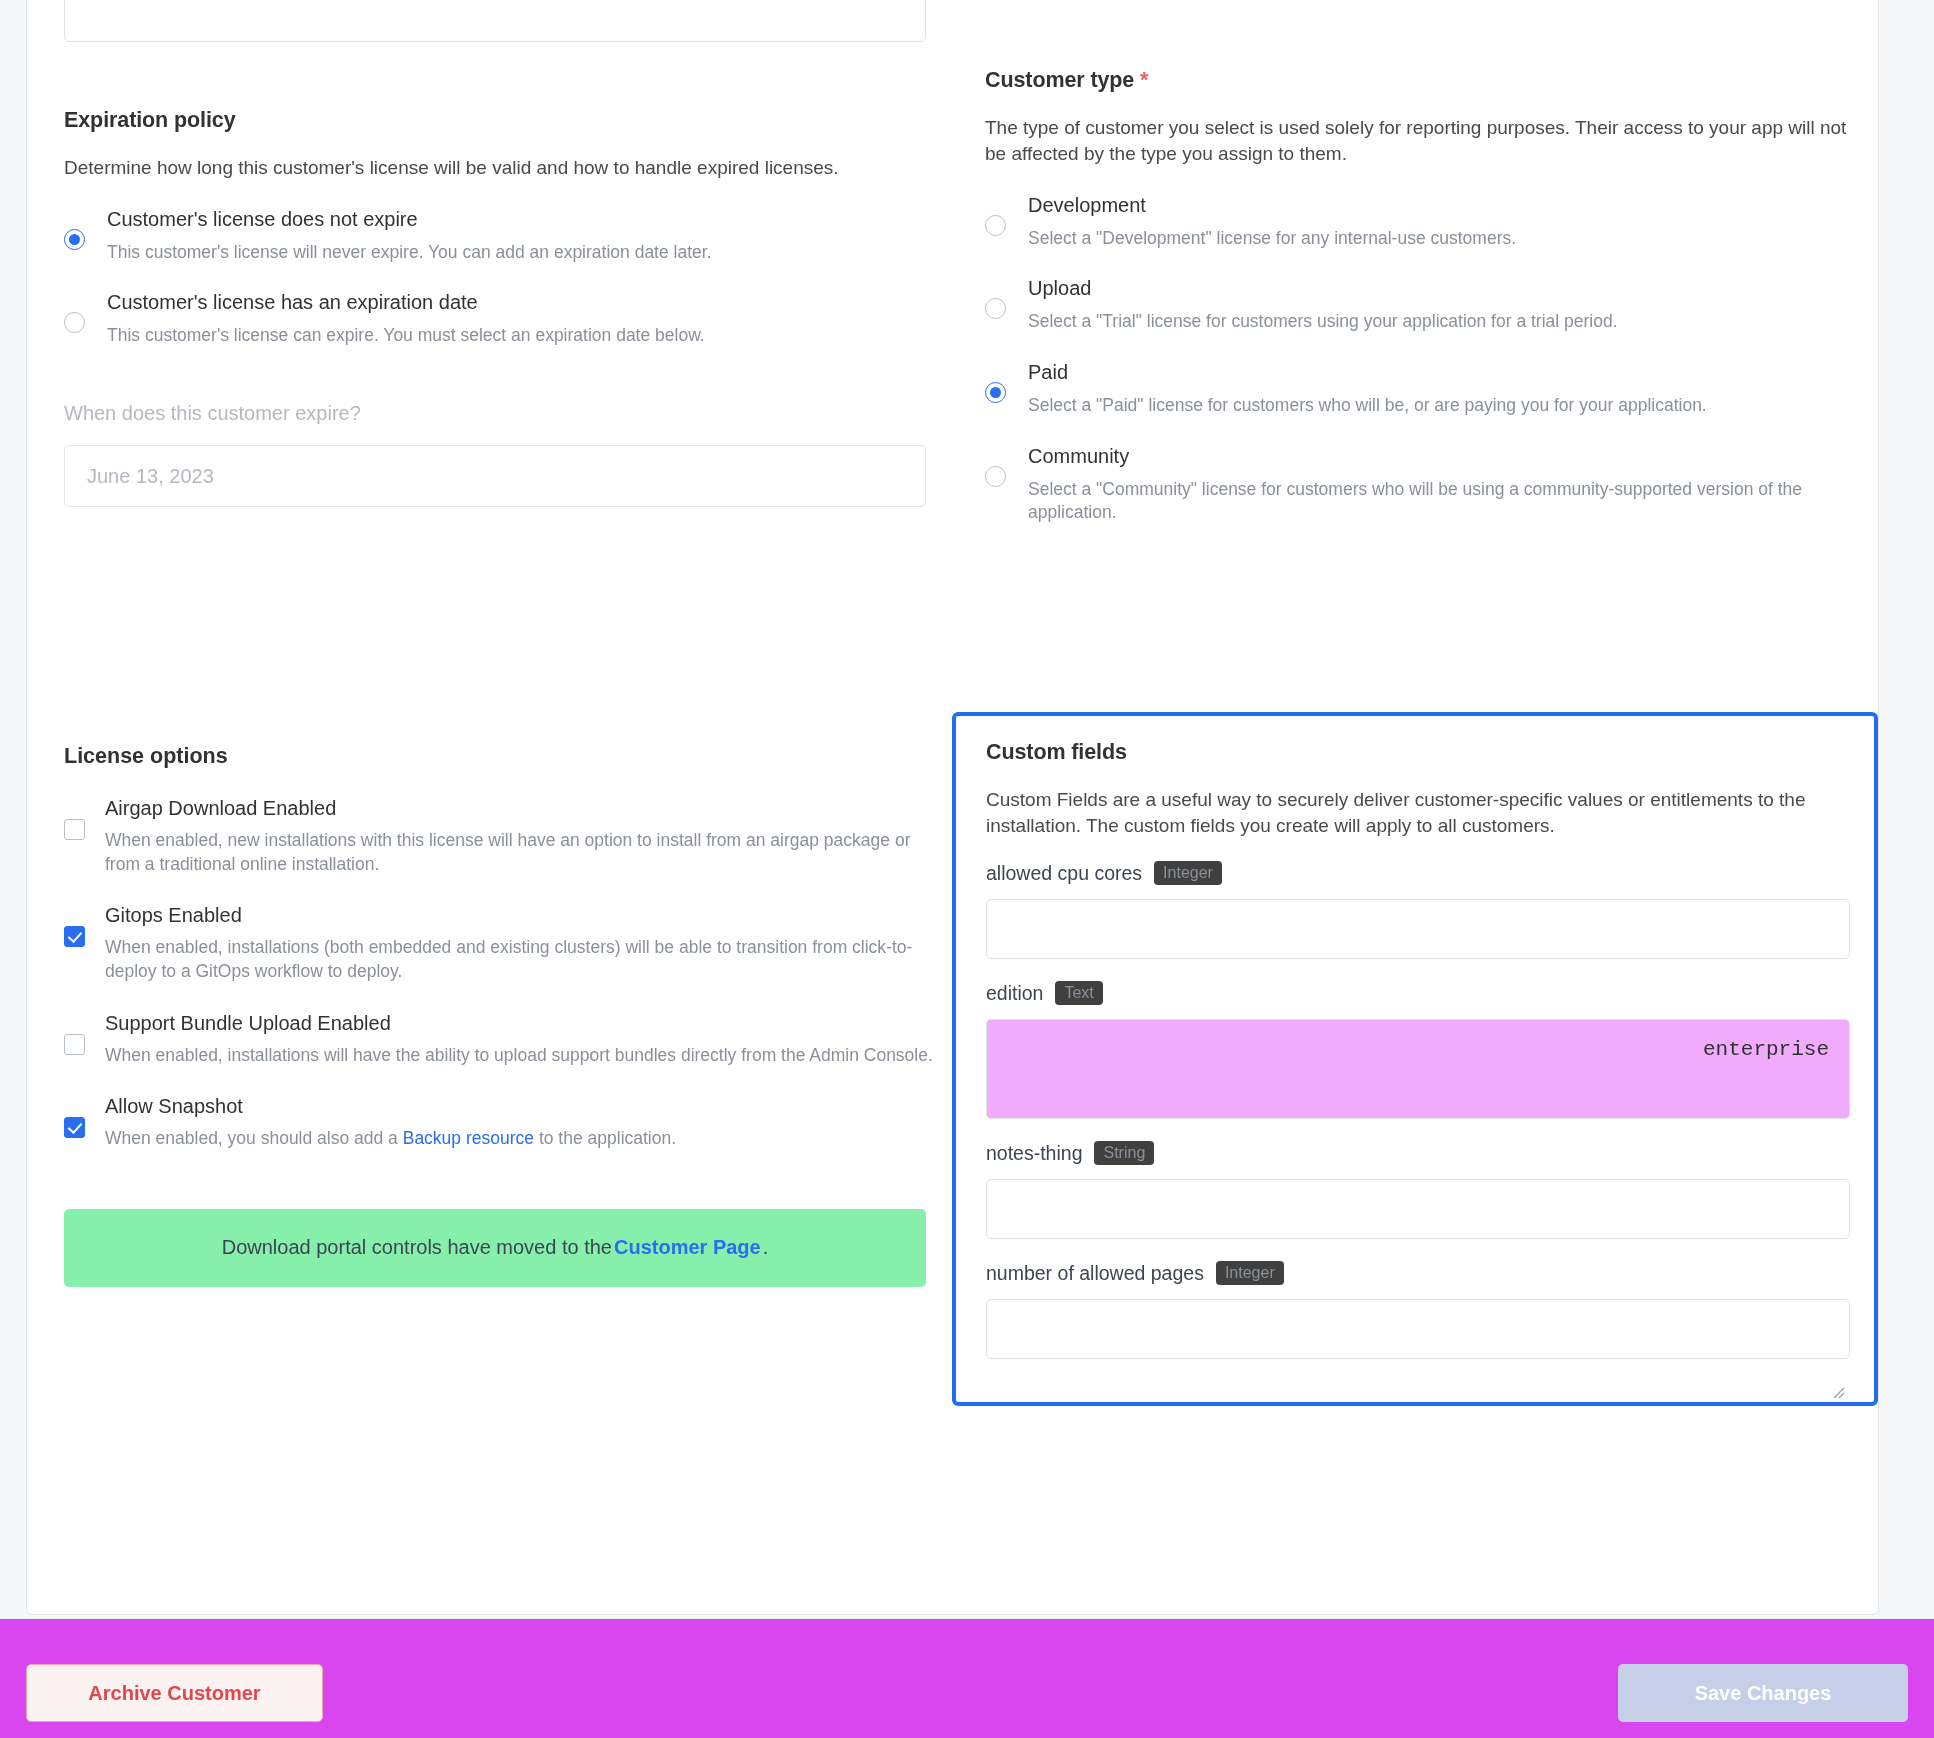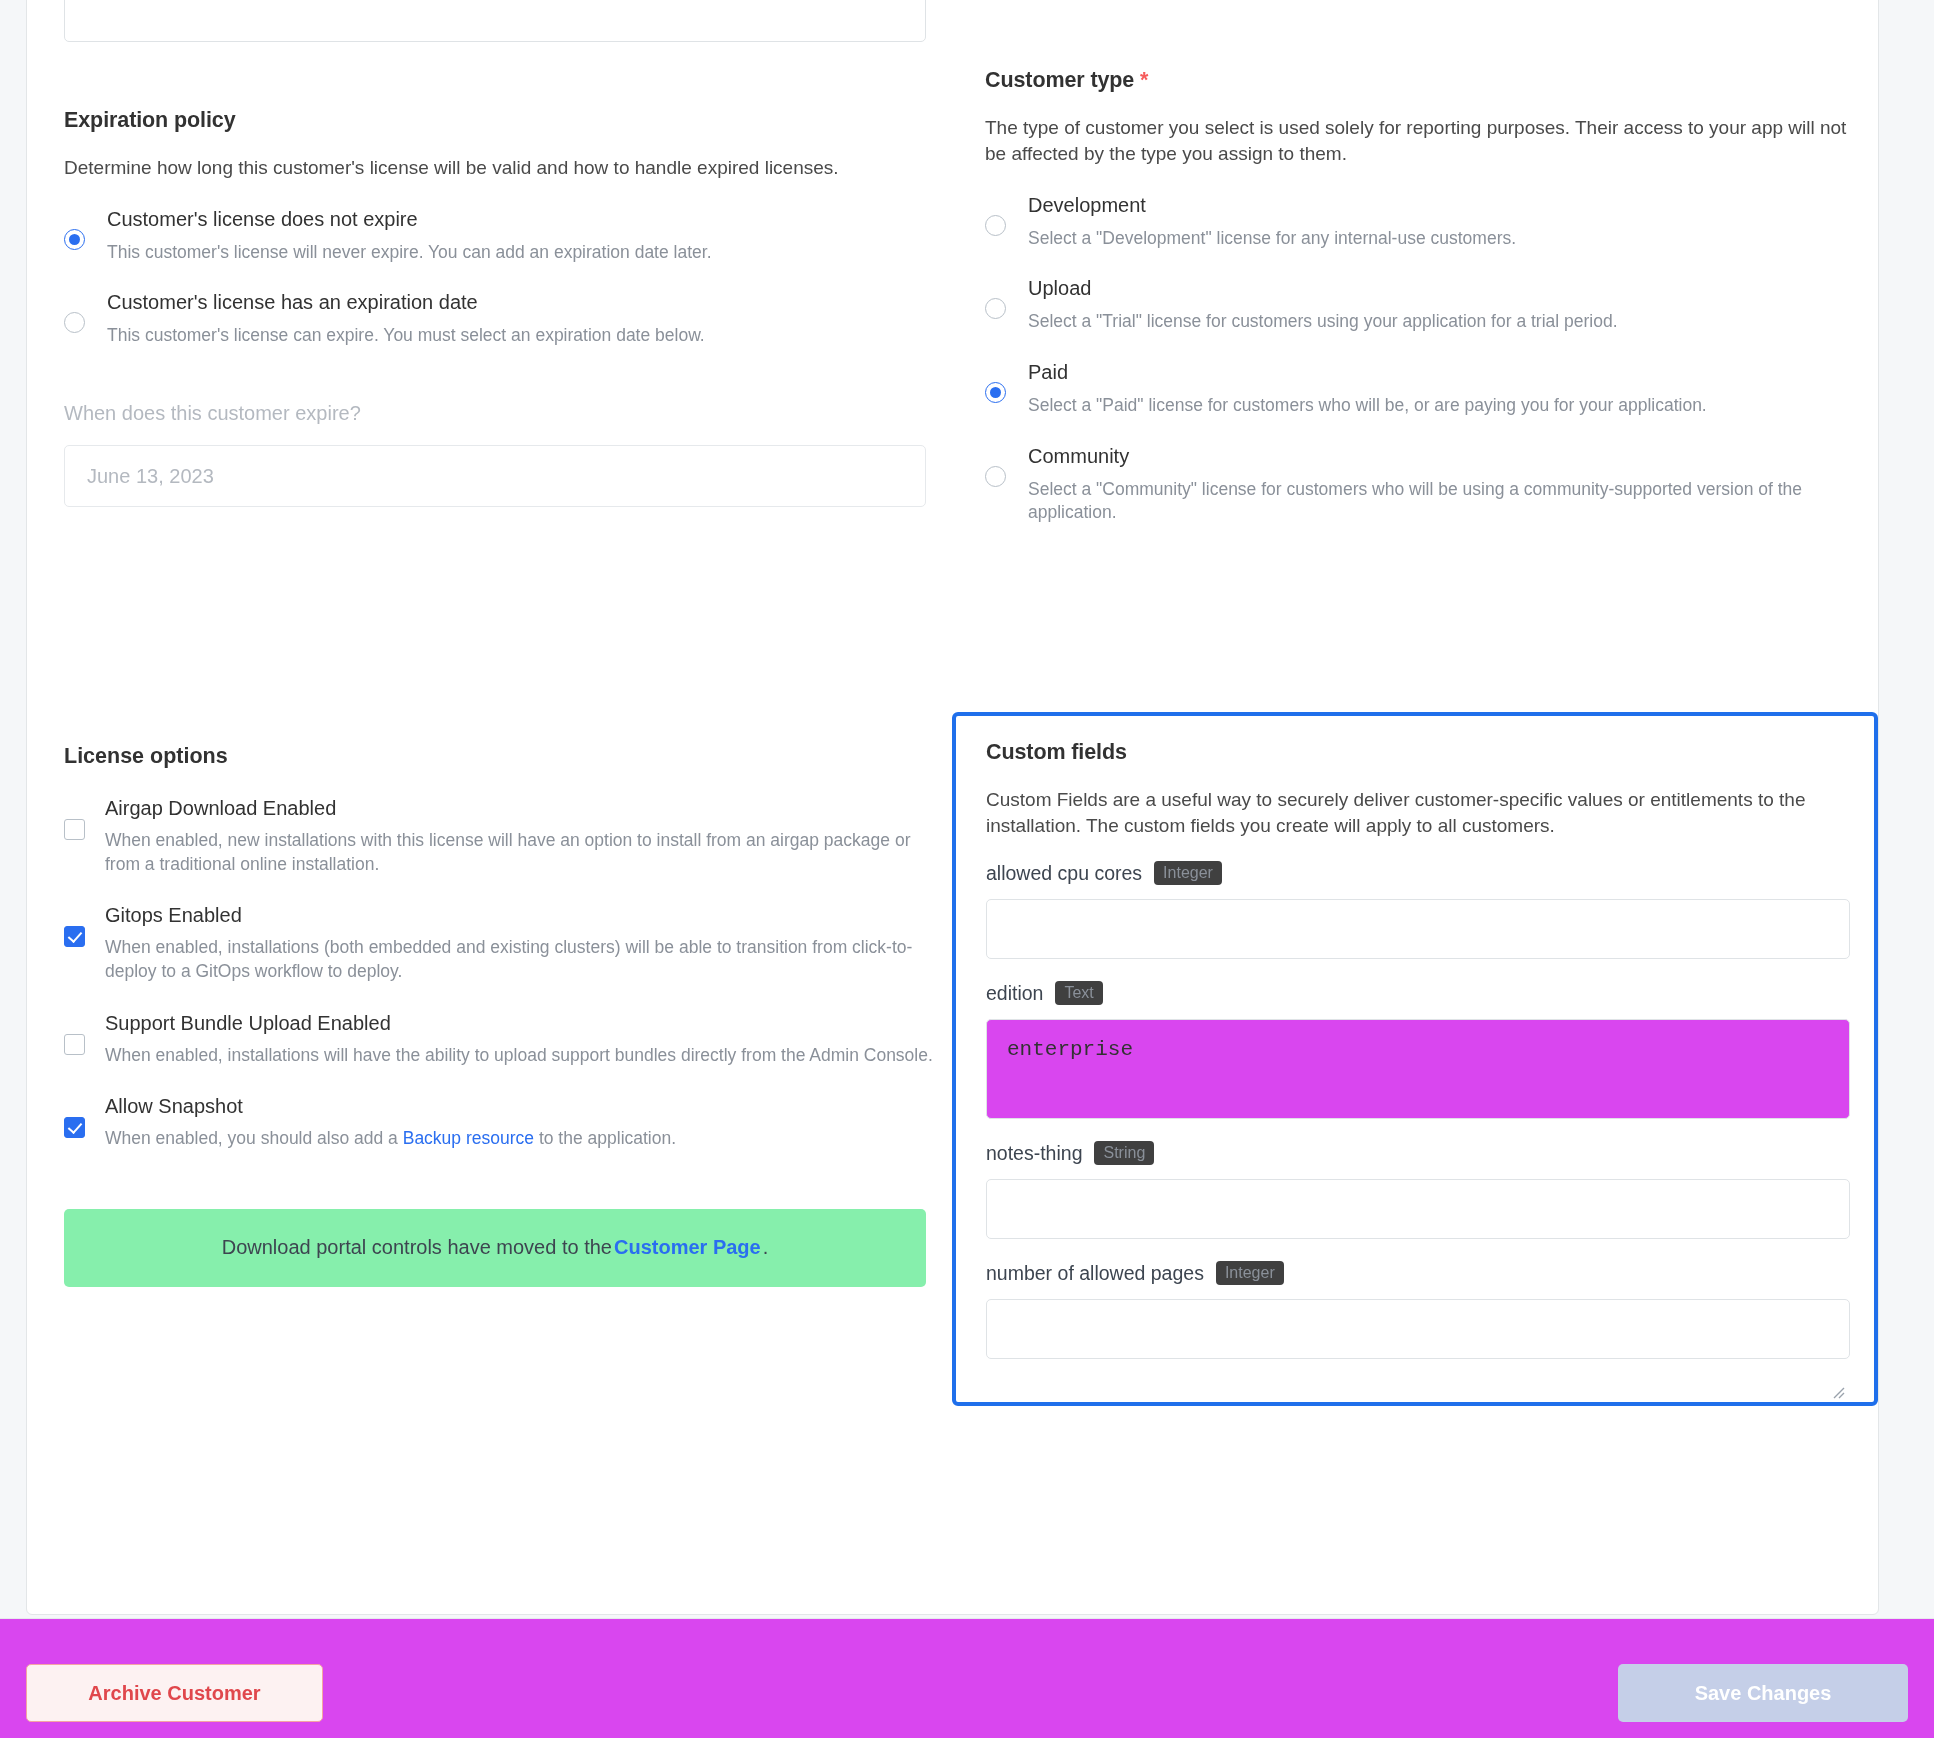--- a/index.html
+++ b/index.html
@@ -227,28 +227,29 @@
     border: 1px solid #dfe3e6;
     border-radius: 5px;
     background: #fff;
   }
   .cf-textarea {
     margin-top: 14px;
     width: 864px;
     height: 100px;
     border: 1px solid #dfe3e6;
     border-radius: 5px;
-    background: #d946ef;
+    background: #f0abfc;
     font-family: "Liberation Mono", monospace;
     font-size: 21px;
     color: #323232;
     padding: 18px 20px;
     position: relative;
     resize: none;
     overflow: hidden;
+    text-align: right;
   }
   .resize-grip {
     position: absolute;
     right: 4px; bottom: 3px;
     width: 14px; height: 14px;
   }
 
   
   .ct-block {
     position: absolute;

